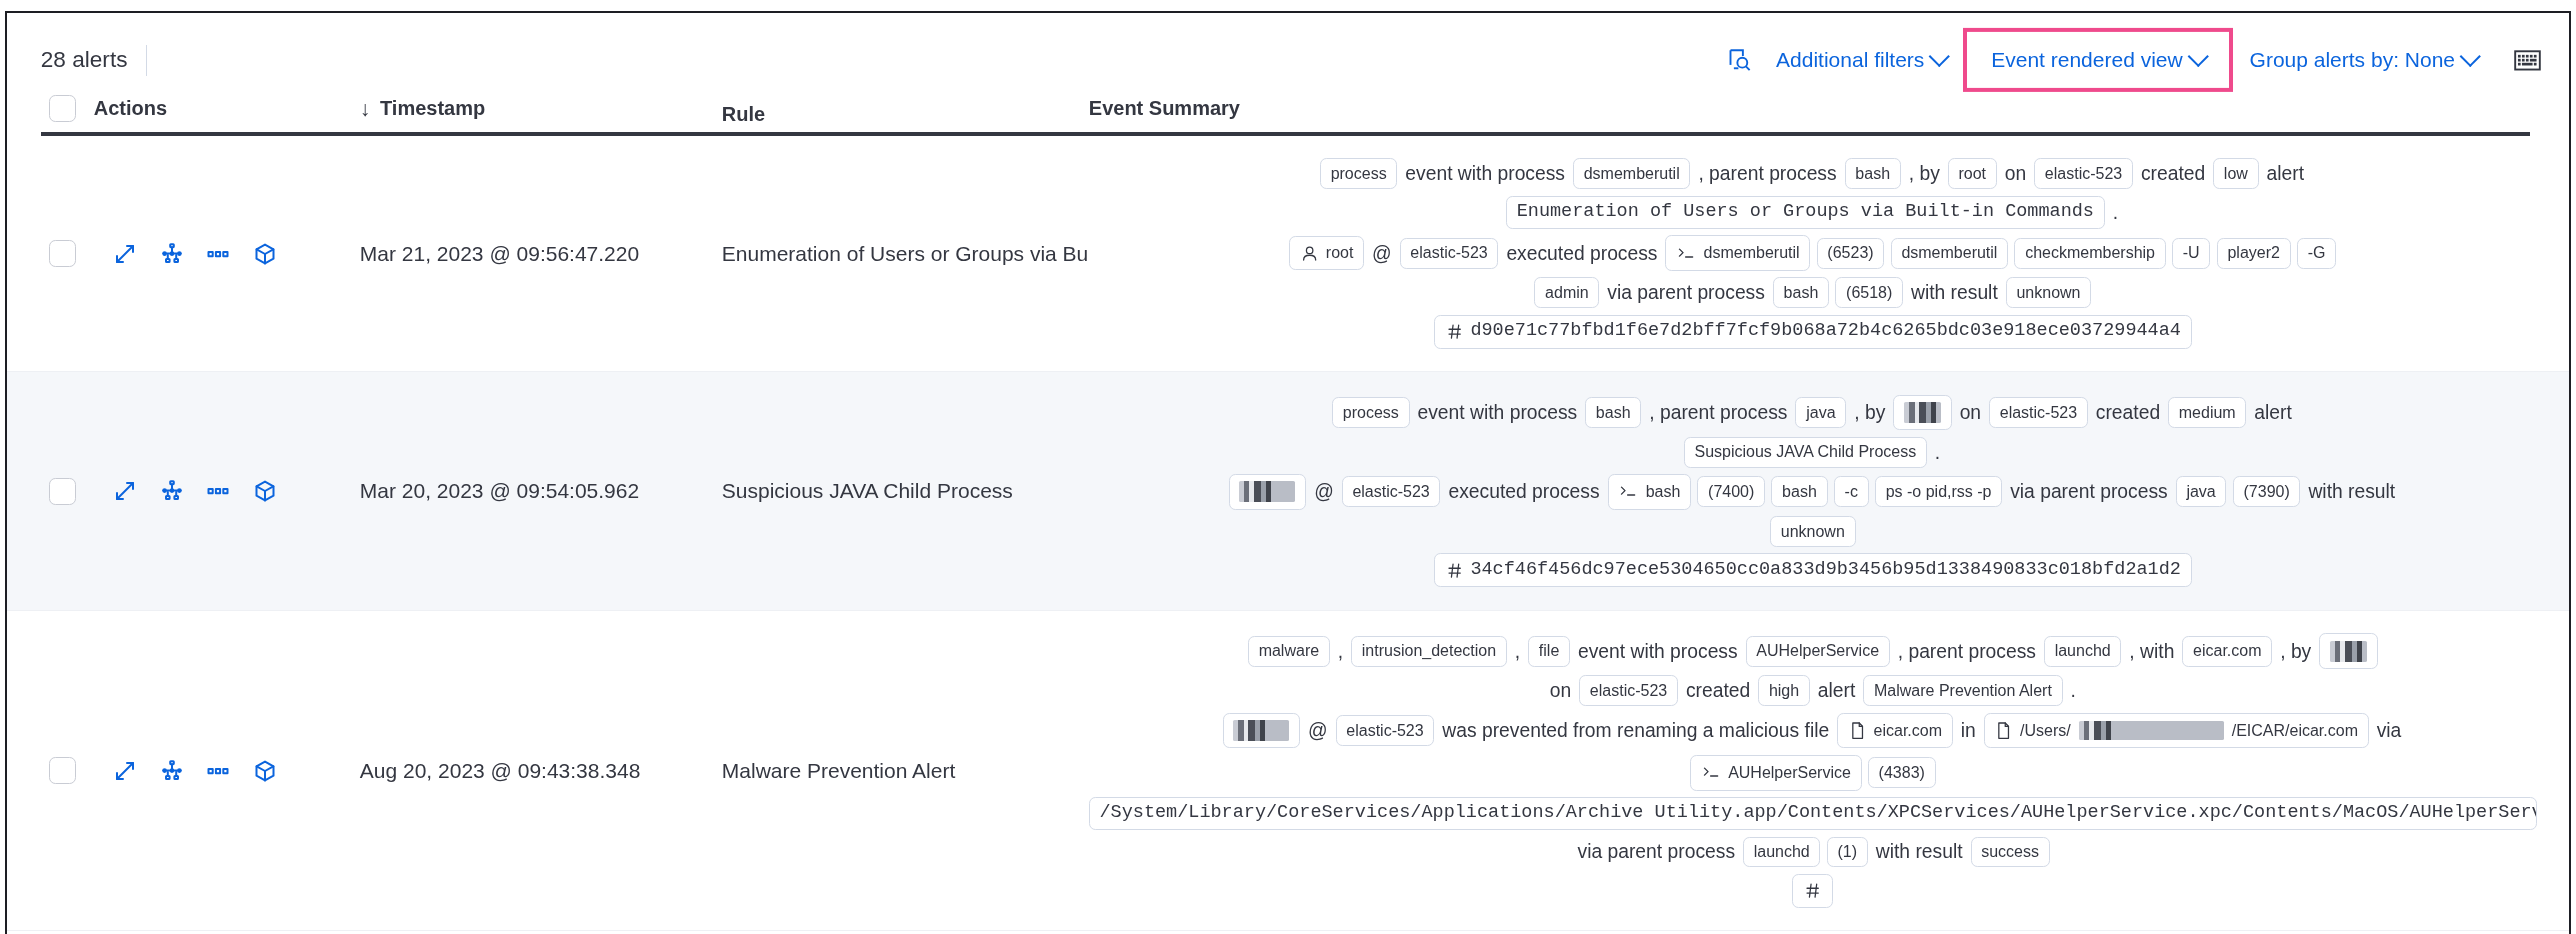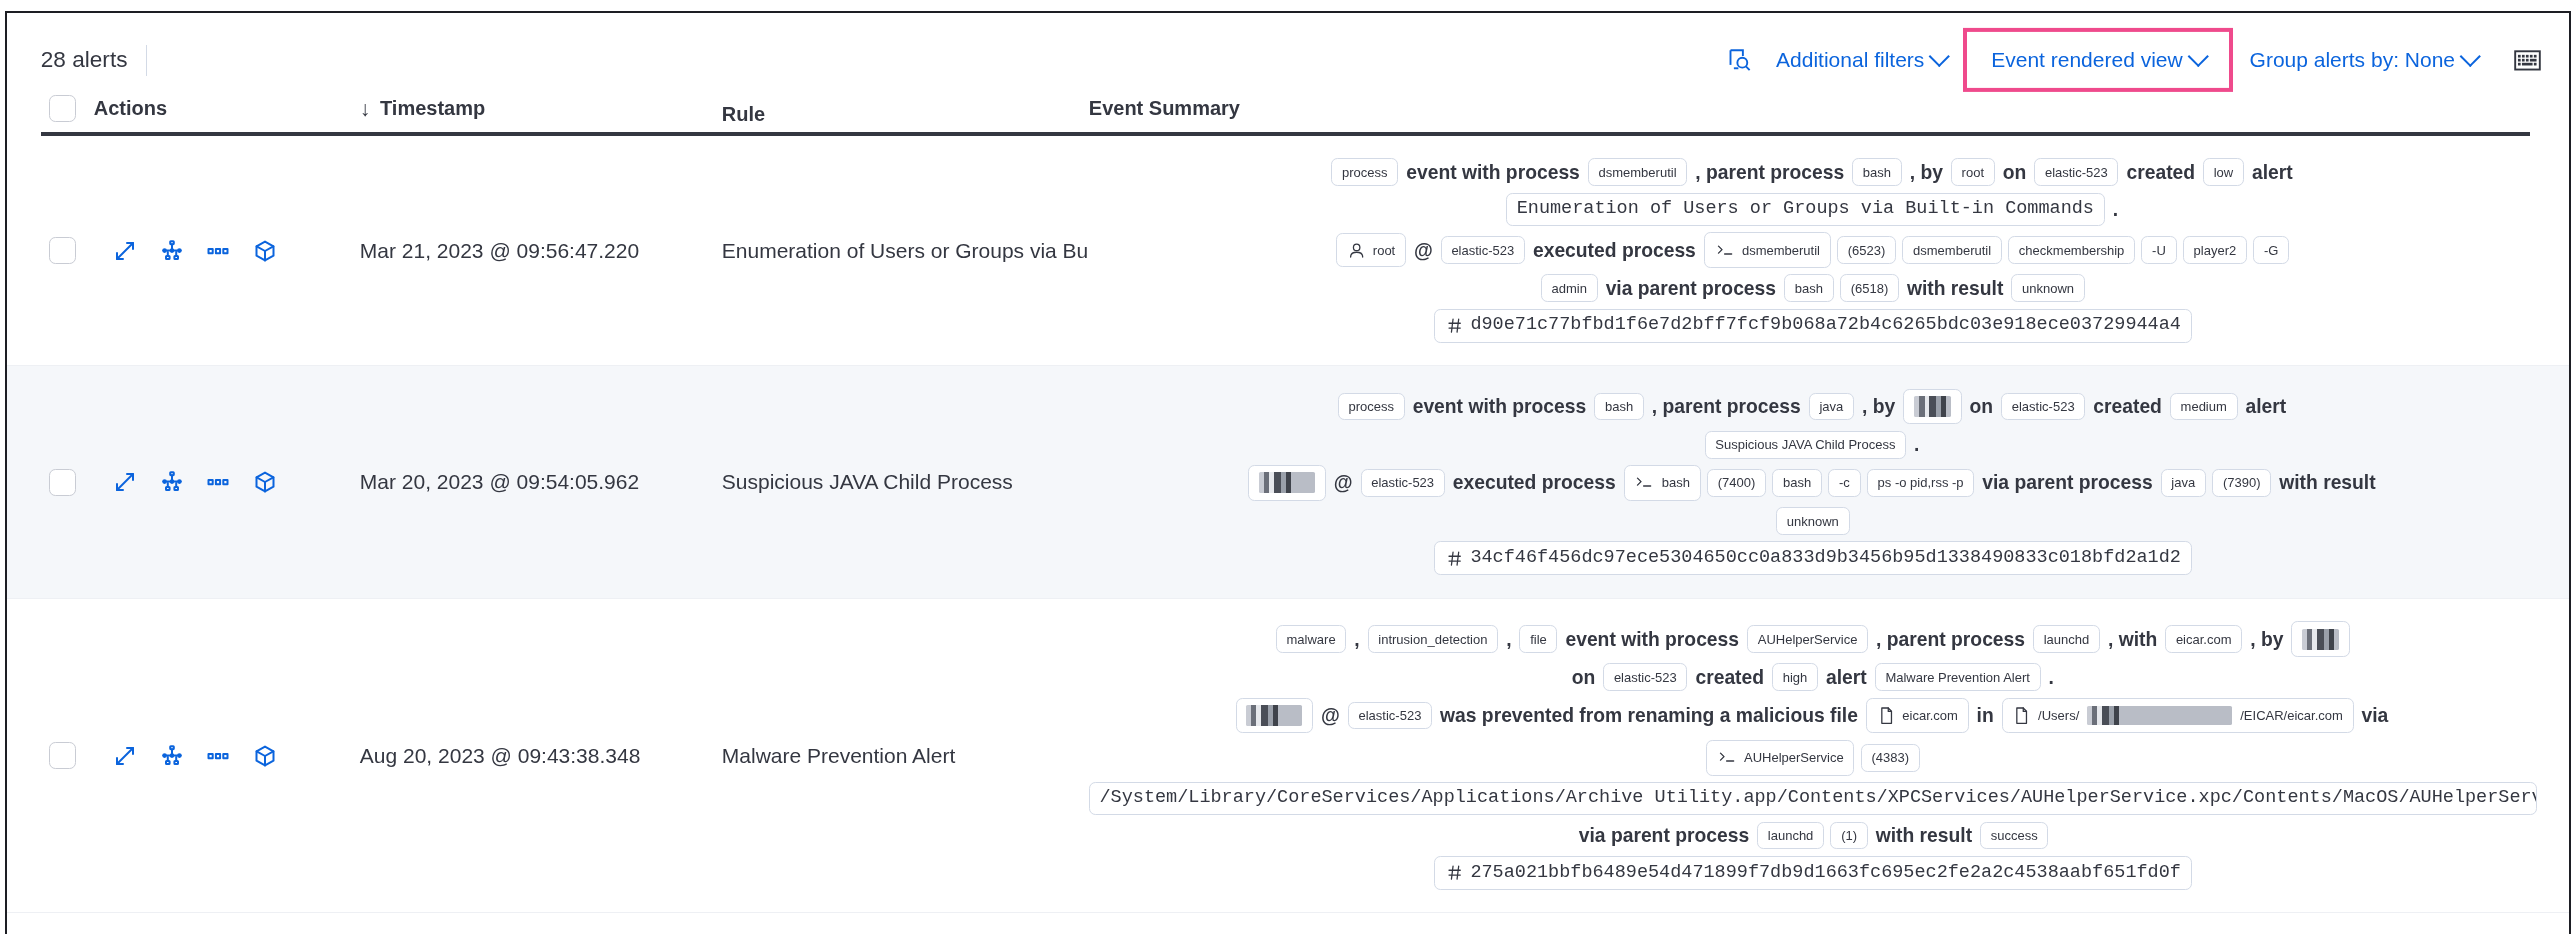--- a/index.html
+++ b/index.html
@@ -180,30 +180,30 @@
     display: flex;
     flex-wrap: wrap;
     align-items: center;
     justify-content: center;
     gap: 6.4px 6.4px;
     line-height: 1.0;
     padding: 3.2px 0;
     font-size: 19.3px;
     color: #343741;
   }
-  .txt { padding: 0 1.6px; white-space: nowrap; font-weight: bold; }
+  .txt { padding: 0 1.6px; white-space: nowrap; }
   .chip {
     display: inline-flex;
     align-items: center;
     gap: 6.4px;
     border: 0.8px solid #d3dae6;
     border-radius: 6.4px;
     background: #fff;
     padding: 6.4px 9.7px;
-    font-size: 13px;
+    font-size: 16px;
     color: #343741;
     white-space: nowrap;
     max-width: 100%;
     overflow: hidden;
   }
   .striped .chip { background: #fff; }
   .chip.mono { font-family: "Liberation Mono", monospace; font-size: 18.5px; }
   .chip-icon { flex: 0 0 auto; display:inline-flex; }
   .redacted {
     display: inline-block;
@@ -737,21 +737,20 @@
           <div class="sum-line">
             <span class="chip mono">
               <span class="chip-icon">
                 <svg fill="none" stroke="#343741" stroke-width="1.6" viewBox="0 0 24 24" width="19.3" height="19.3">
                   <path d="M5 9h14" stroke-linecap="round" stroke-linejoin="round"></path>
                   <path d="M5 15h14" stroke-linecap="round" stroke-linejoin="round"></path>
                   <path d="M10 4 8 20" stroke-linecap="round" stroke-linejoin="round"></path>
                   <path d="M17 4l-2 16" stroke-linecap="round" stroke-linejoin="round"></path>
                 </svg>
               </span>
-              <span>275a021bbfb6489e54d471899f7db9d1663fc695ec2fe2a2c4538aabf651fd0f</span>
             </span>
           </div>
         </div>
       </div>
     </div>
 
 </div>
 
 
 </body></html>

